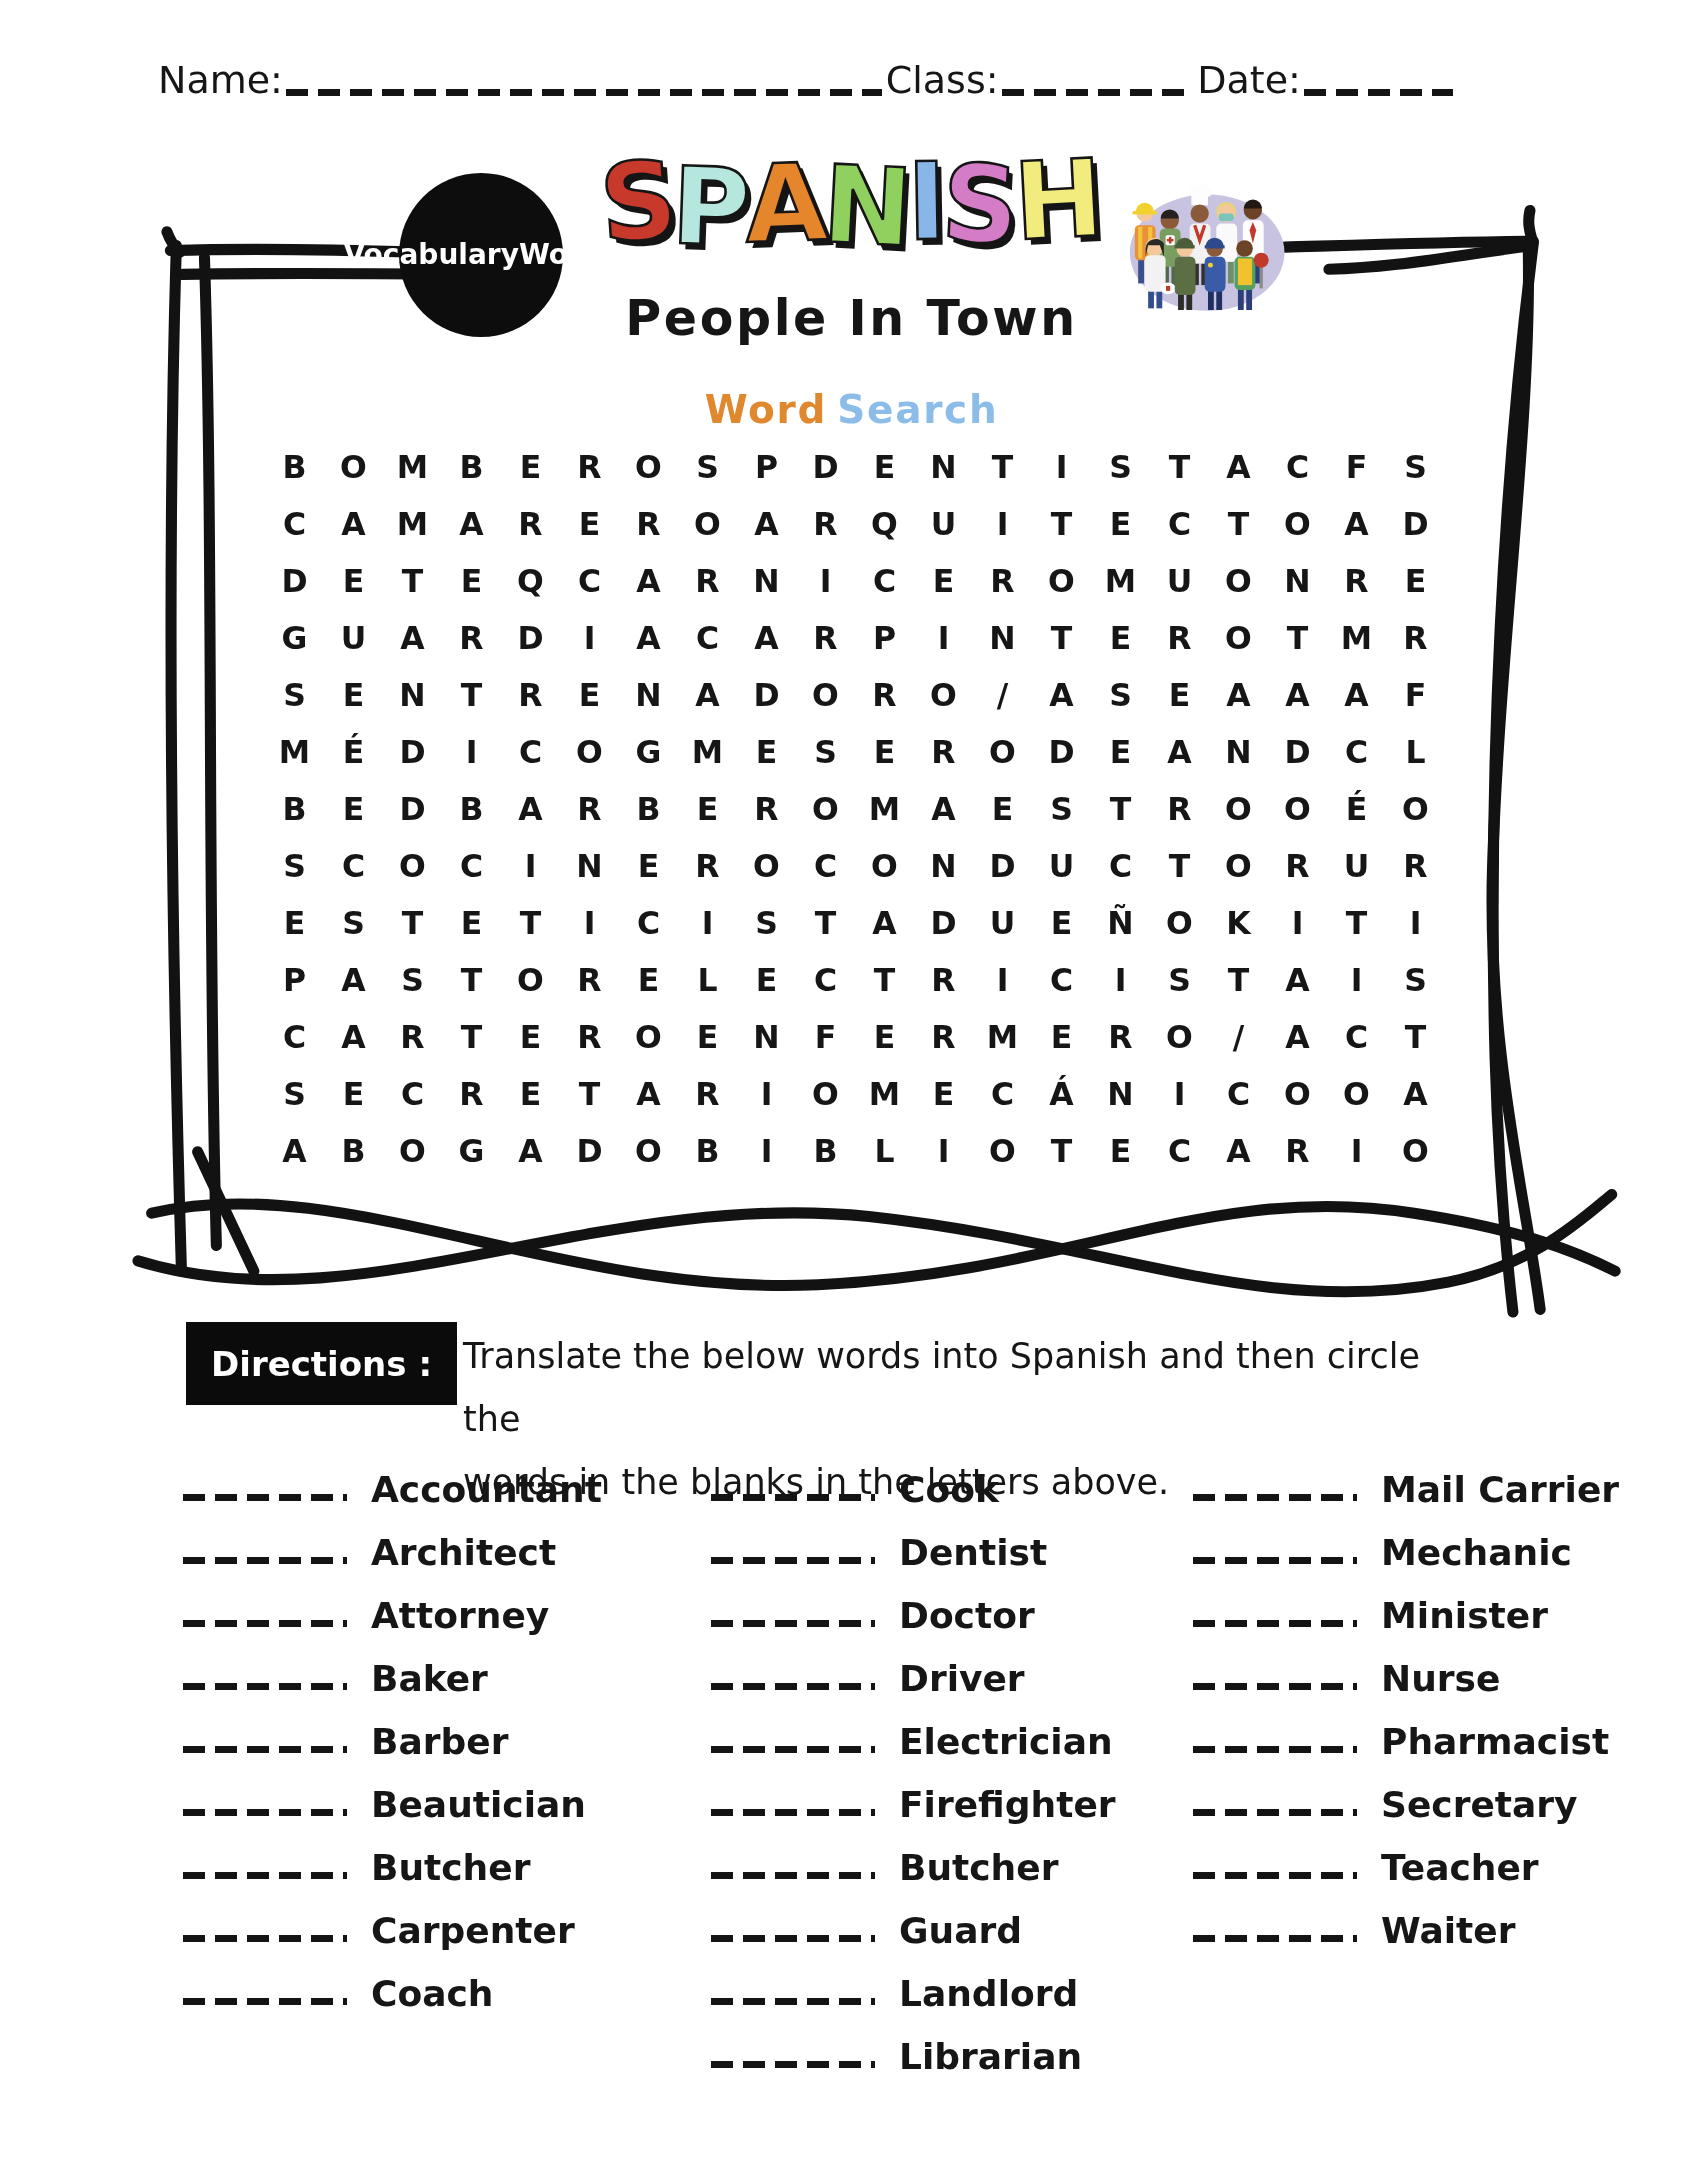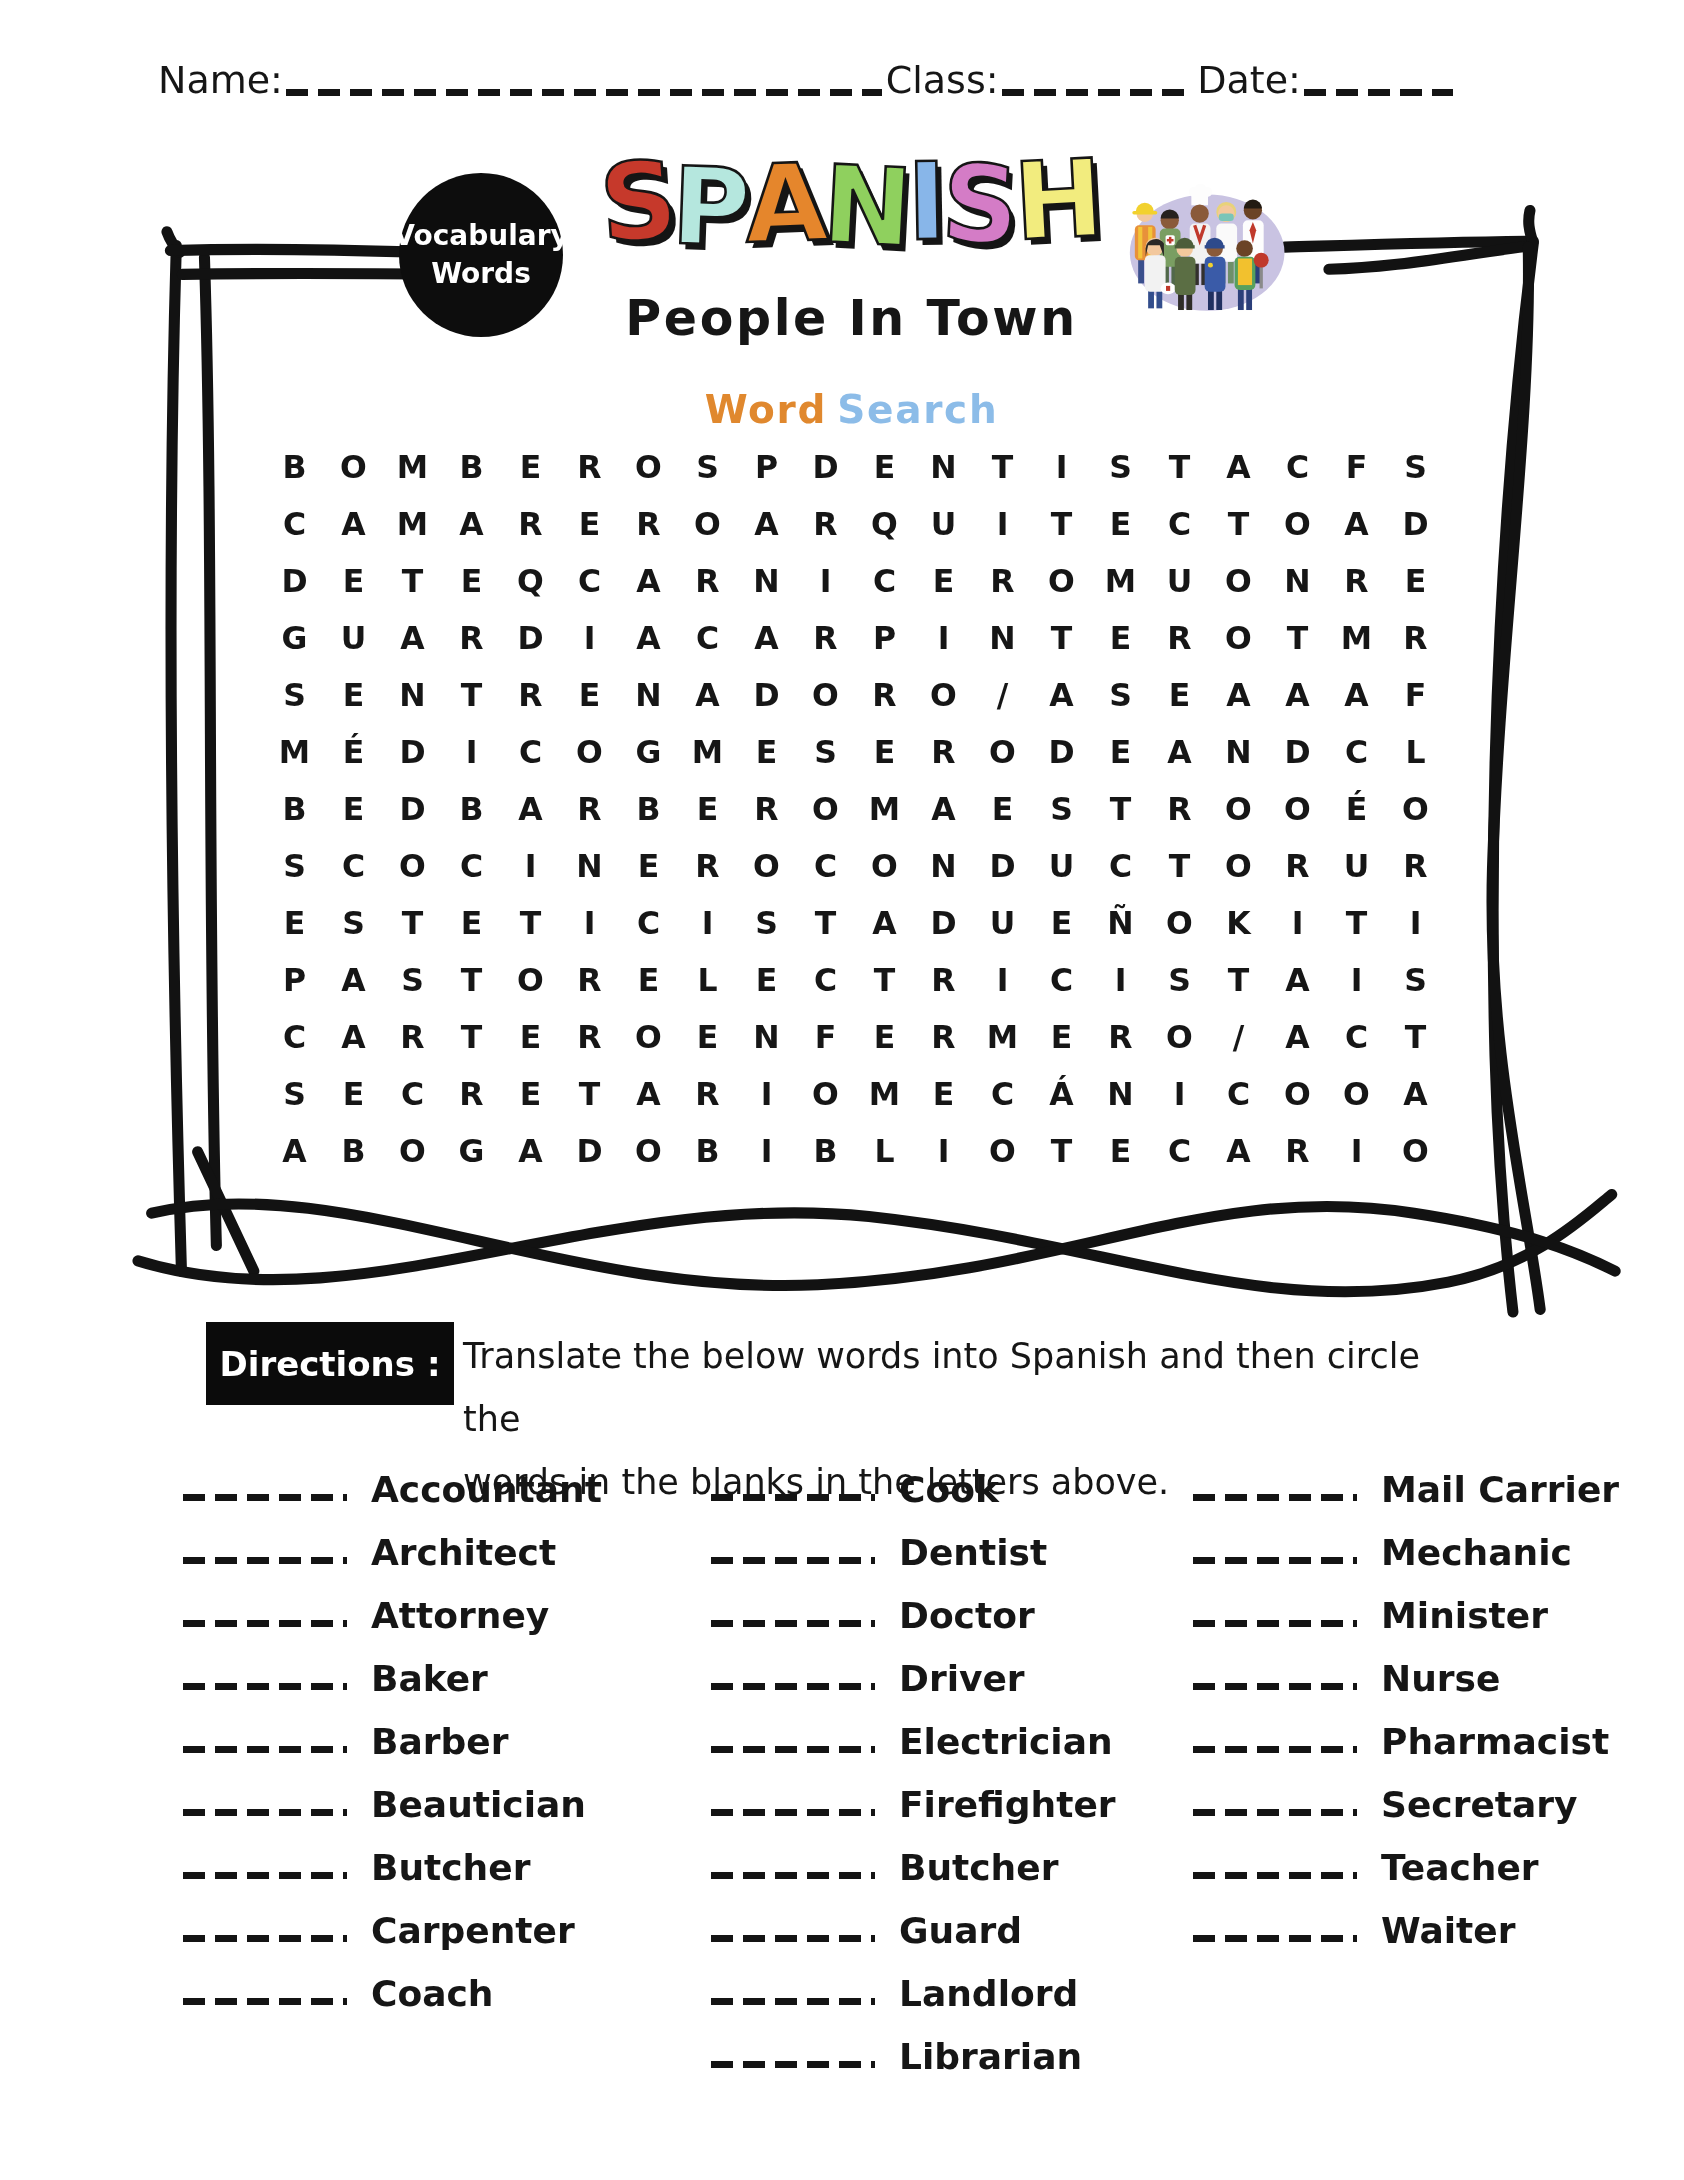--- a/index.html
+++ b/index.html
@@ -18,21 +18,21 @@
     height:6.8px;margin:0 3.4px 6px 3.4px;
     background:repeating-linear-gradient(90deg,#141414 0 22px,transparent 22px 32px);
   }
   .blank-name{width:596px;} .blank-class{width:192px;} .blank-date{width:149px;}
   
   .frame-svg{position:absolute;left:0;top:0;width:1685px;height:2181px;}
   .frame-svg path{stroke:#121212;stroke-width:13;fill:none;stroke-linecap:round;}
   
   .vocab-badge{
     position:absolute;left:399px;top:173px;width:164px;height:164px;border-radius:50%;
-    background:#0d0d0d;display:flex;flex-direction:column;align-items:center;justify-content:center;
+    background:#0d0d0d;display:flex;flex-direction:row;align-items:center;justify-content:center;
     color:#fff;font-size:28px;font-weight:600;line-height:1.35;
   }
   
   .title-block{position:absolute;left:549px;top:143px;width:605px;text-align:center;}
   .title-letters{display:block;height:135px;white-space:nowrap;}
   .title-letter{
     display:inline-block;font-size:107px;font-weight:800;line-height:119px;margin:0 -2.6px;
     -webkit-text-stroke:2.6px #151515;
     text-shadow:5.1px 6px 0 #151515;
   }
@@ -52,21 +52,21 @@
   .word-grid{
     position:absolute;left:265px;top:438px;
     display:grid;grid-auto-rows:57px;
   }
   .cell{
     width:59px;display:flex;align-items:center;justify-content:center;
     font-size:31.5px;font-weight:700;
   }
   
   .directions-box{
-    position:absolute;left:206px;top:1322px;width:248px;height:83px;
+    position:absolute;left:186px;top:1322px;width:271px;height:83px;
     background:#0b0b0b;color:#fff;font-size:34px;font-weight:600;
     display:flex;align-items:center;justify-content:center;
   }
   .directions-text{
     position:absolute;left:463px;top:1325px;width:1022px;
     font-size:35px;font-weight:400;line-height:63px;
   }
   
   .word-column{position:absolute;top:1458px;display:flex;flex-direction:column;}
   .word-column.c1{left:183px;} .word-column.c2{left:711px;} .word-column.c3{left:1193px;}

